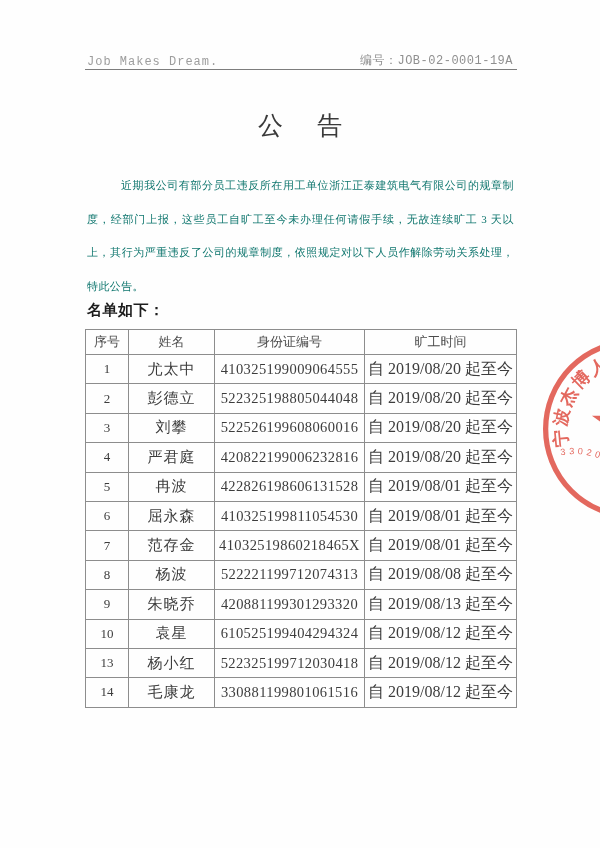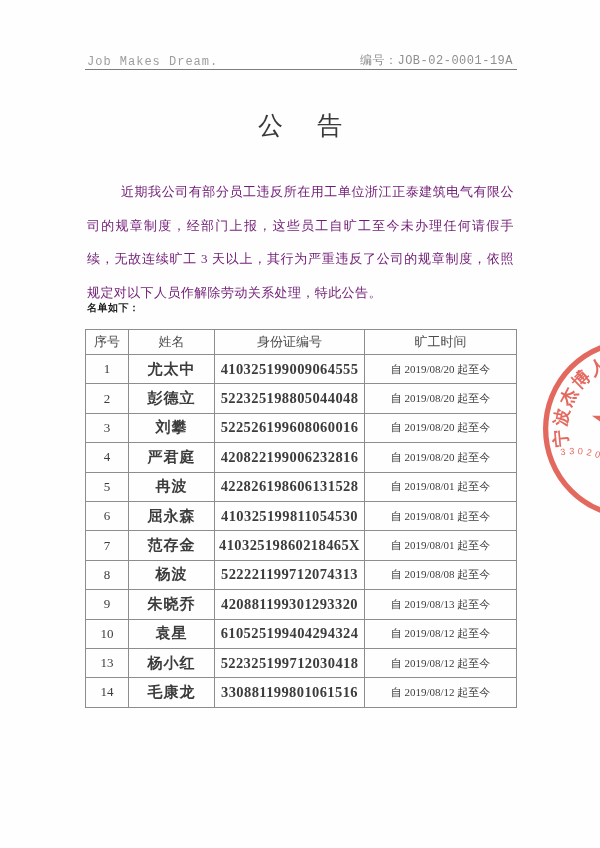--- a/index.html
+++ b/index.html
@@ -30,48 +30,48 @@
     border-top:1.6px solid #7d7d7d;
   }
   
   .doc-title{
     position:absolute;left:0;top:109px;width:100%;
     text-align:center;font-size:25px;font-weight:normal;color:#3a3a3a;
     letter-spacing:14px;text-indent:14px;
   }
   
   .doc-body{
-    position:absolute;left:87px;top:175px;width:427px;
-    font-size:13px;line-height:33.5px;color:#701a75;
+    position:absolute;left:87px;top:169px;width:427px;
+    font-size:11px;line-height:33.5px;color:#0f766e;
     text-align:justify;text-justify:inter-character;
     text-indent:34px;letter-spacing:0.4px;
   }
   
   .list-label{
     position:absolute;left:87px;top:301px;
-    font-size:10px;font-weight:bold;color:#1d1d1d;letter-spacing:0.5px;
+    font-size:15px;font-weight:bold;color:#1d1d1d;letter-spacing:0.5px;
   }
   
   table.roster{
     position:absolute;left:85px;top:329px;width:431px;
     border-collapse:collapse;table-layout:fixed;
     background:transparent;
   }
   .roster th,.roster td{
     border:1px solid #8d8d8d;
     text-align:center;vertical-align:middle;
     padding:0;font-weight:normal;color:#3c3c3c;
     overflow:hidden;white-space:nowrap;
   }
   .roster th{height:24px;font-size:13px;color:#4c4c4c;}
   .roster td{height:28.4px;}
   .roster td.c0{font-size:13px;}
-  .roster td.c1{font-size:15px;letter-spacing:1px;font-weight:bold;}
-  .roster td.c2{font-size:14.5px;letter-spacing:0.4px;font-weight:bold;}
-  .roster td.c3{font-size:11px;margin-top:32px;}
+  .roster td.c1{font-size:15px;letter-spacing:1px;}
+  .roster td.c2{font-size:14.5px;letter-spacing:0.4px;}
+  .roster td.c3{font-size:16px;margin-top:32px;}
   
   .stamp{
     position:absolute;left:537px;top:333px;width:192px;height:192px;
     opacity:0.87;pointer-events:none;
   }
   .stamp svg{display:block;}
   .stamp .arc-text{
     font-family:"Liberation Serif","DejaVu Serif",serif;
     font-size:18px;font-weight:bold;letter-spacing:2.5px;
   }

